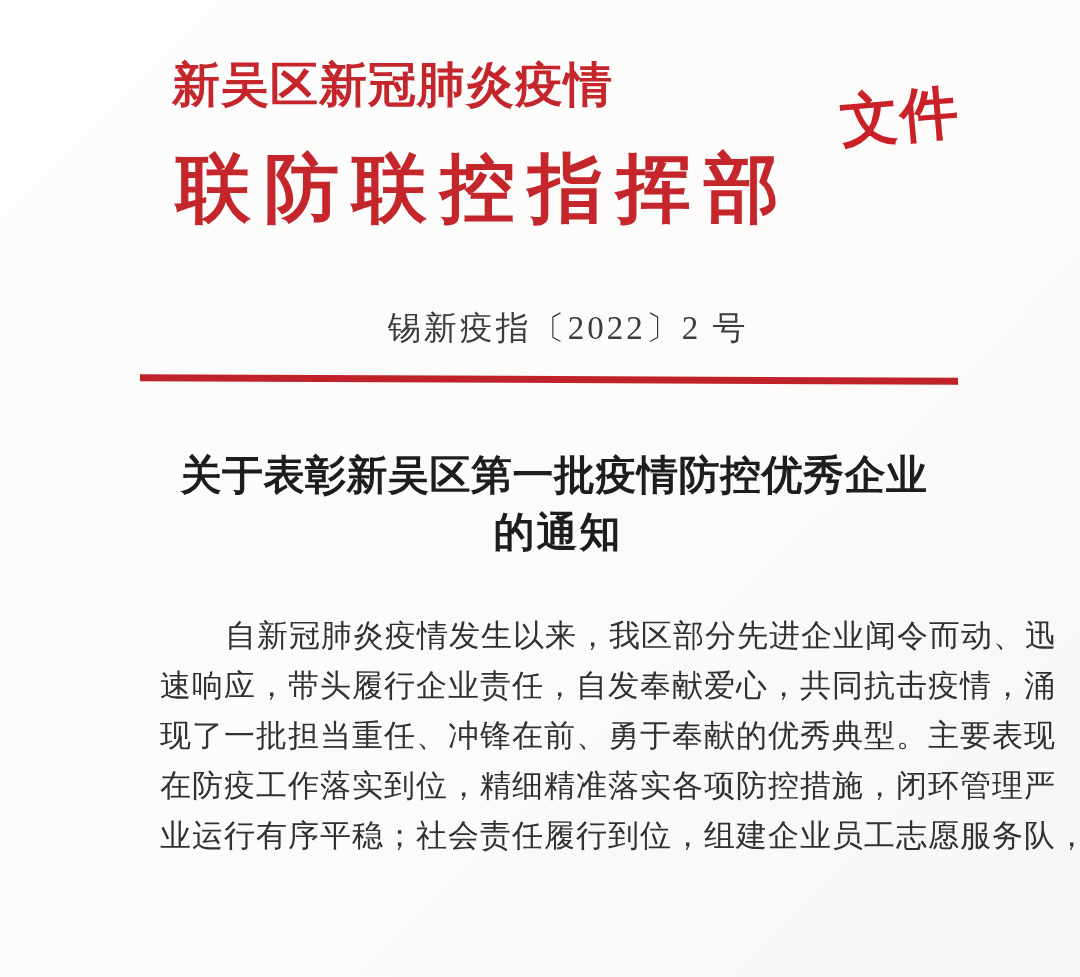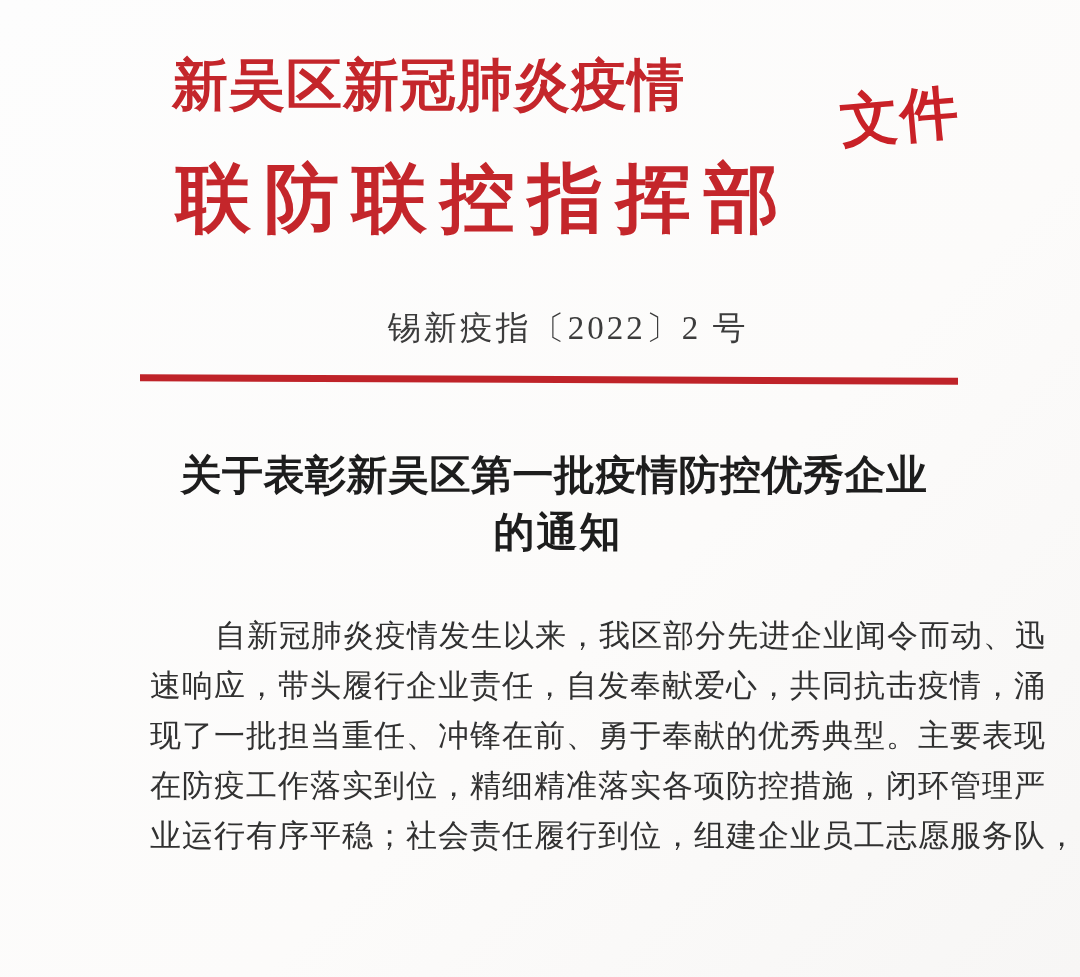--- a/index.html
+++ b/index.html
@@ -8,25 +8,25 @@
     position:relative;
     width:1080px; height:977px;
     margin:0 auto;
     background:linear-gradient(135deg, #fdfdfd 0%, #fcfbfa 60%, #f7f6f5 100%);
     font-family:"Liberation Serif","DejaVu Serif",serif;
     overflow:hidden;
   }
   
   .org-line1 {
     position:absolute; left:172px; top:30px;
-    font-size:56px; font-weight:900; color:#c4262b;
+    font-size:48px; font-weight:900; color:#c4262b;
     letter-spacing:1px; line-height:110px; white-space:nowrap;
   }
   .org-line2 {
-    position:absolute; left:176px; top:144px;
+    position:absolute; left:176px; top:134px;
     font-size:75px; font-weight:900; color:#c4262b;
     letter-spacing:13px; line-height:110px; white-space:nowrap;
   }
   .doc-type {
     position:absolute; left:840px; top:78px;
     font-size:58px; font-weight:900; color:#c92127;
     letter-spacing:2px; white-space:nowrap;
     transform:rotate(-5deg);
   }
   
@@ -54,21 +54,21 @@
   }
   .title-line2 {
     position:absolute; top:505px; left:16px; right:0;
     padding-left:20px;
     text-align:center;
     font-size:41px; font-weight:bold; color:#1d1d1d;
     letter-spacing:2px; white-space:nowrap;
   }
   
   .body-text {
-    position:absolute; top:611px; left:150px; right:18px;
+    position:absolute; top:611px; left:160px; right:18px;
     color:#313131;
   }
   .body-line {
     height:50px; line-height:50px;
     font-size:31px; letter-spacing:1px;
     white-space:nowrap;
   }
   .body-line.indent { padding-left:65px; }
 </style>
 </head>

